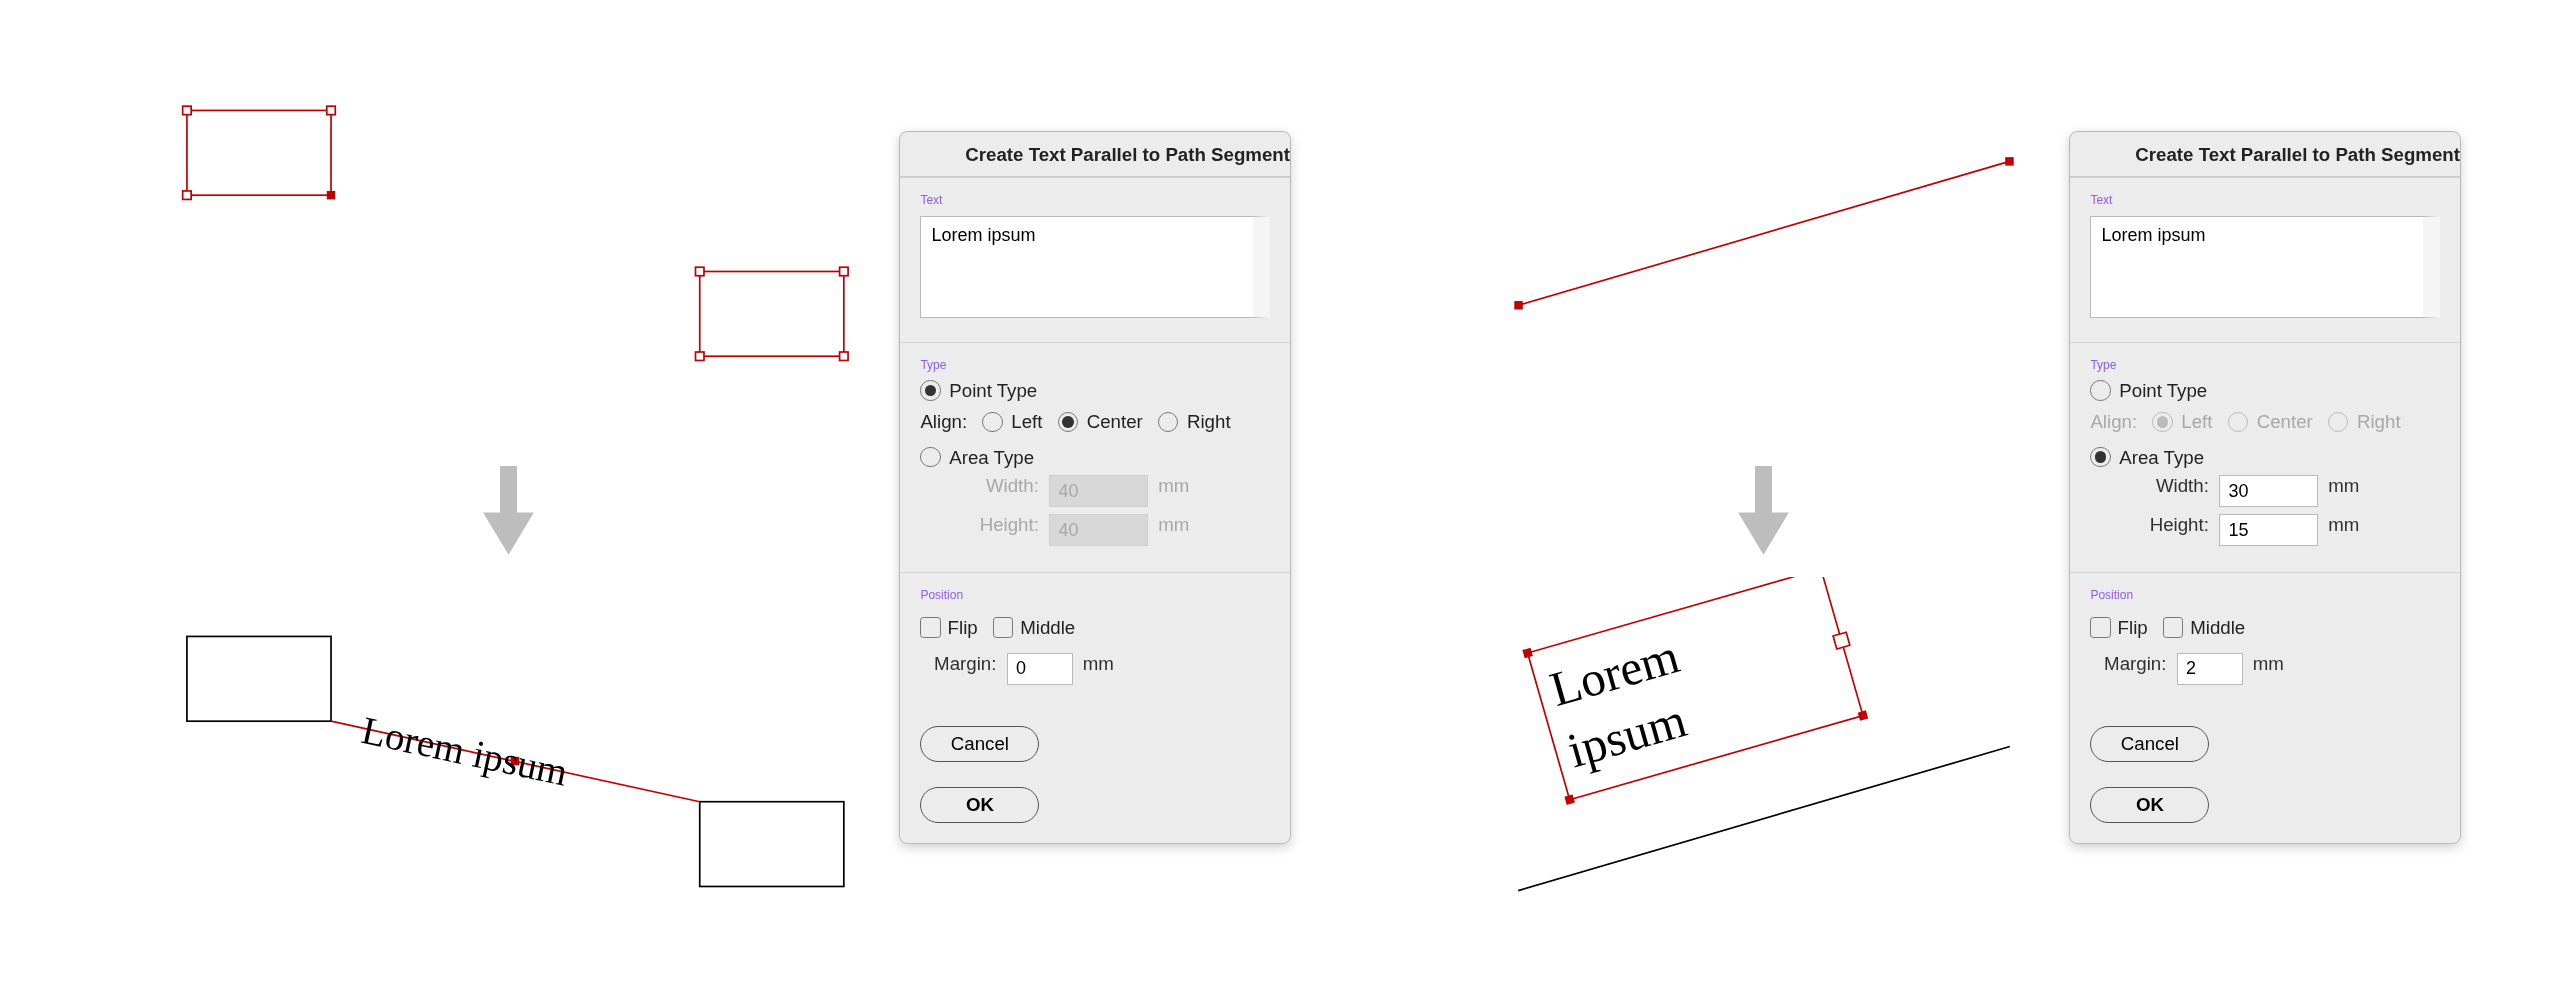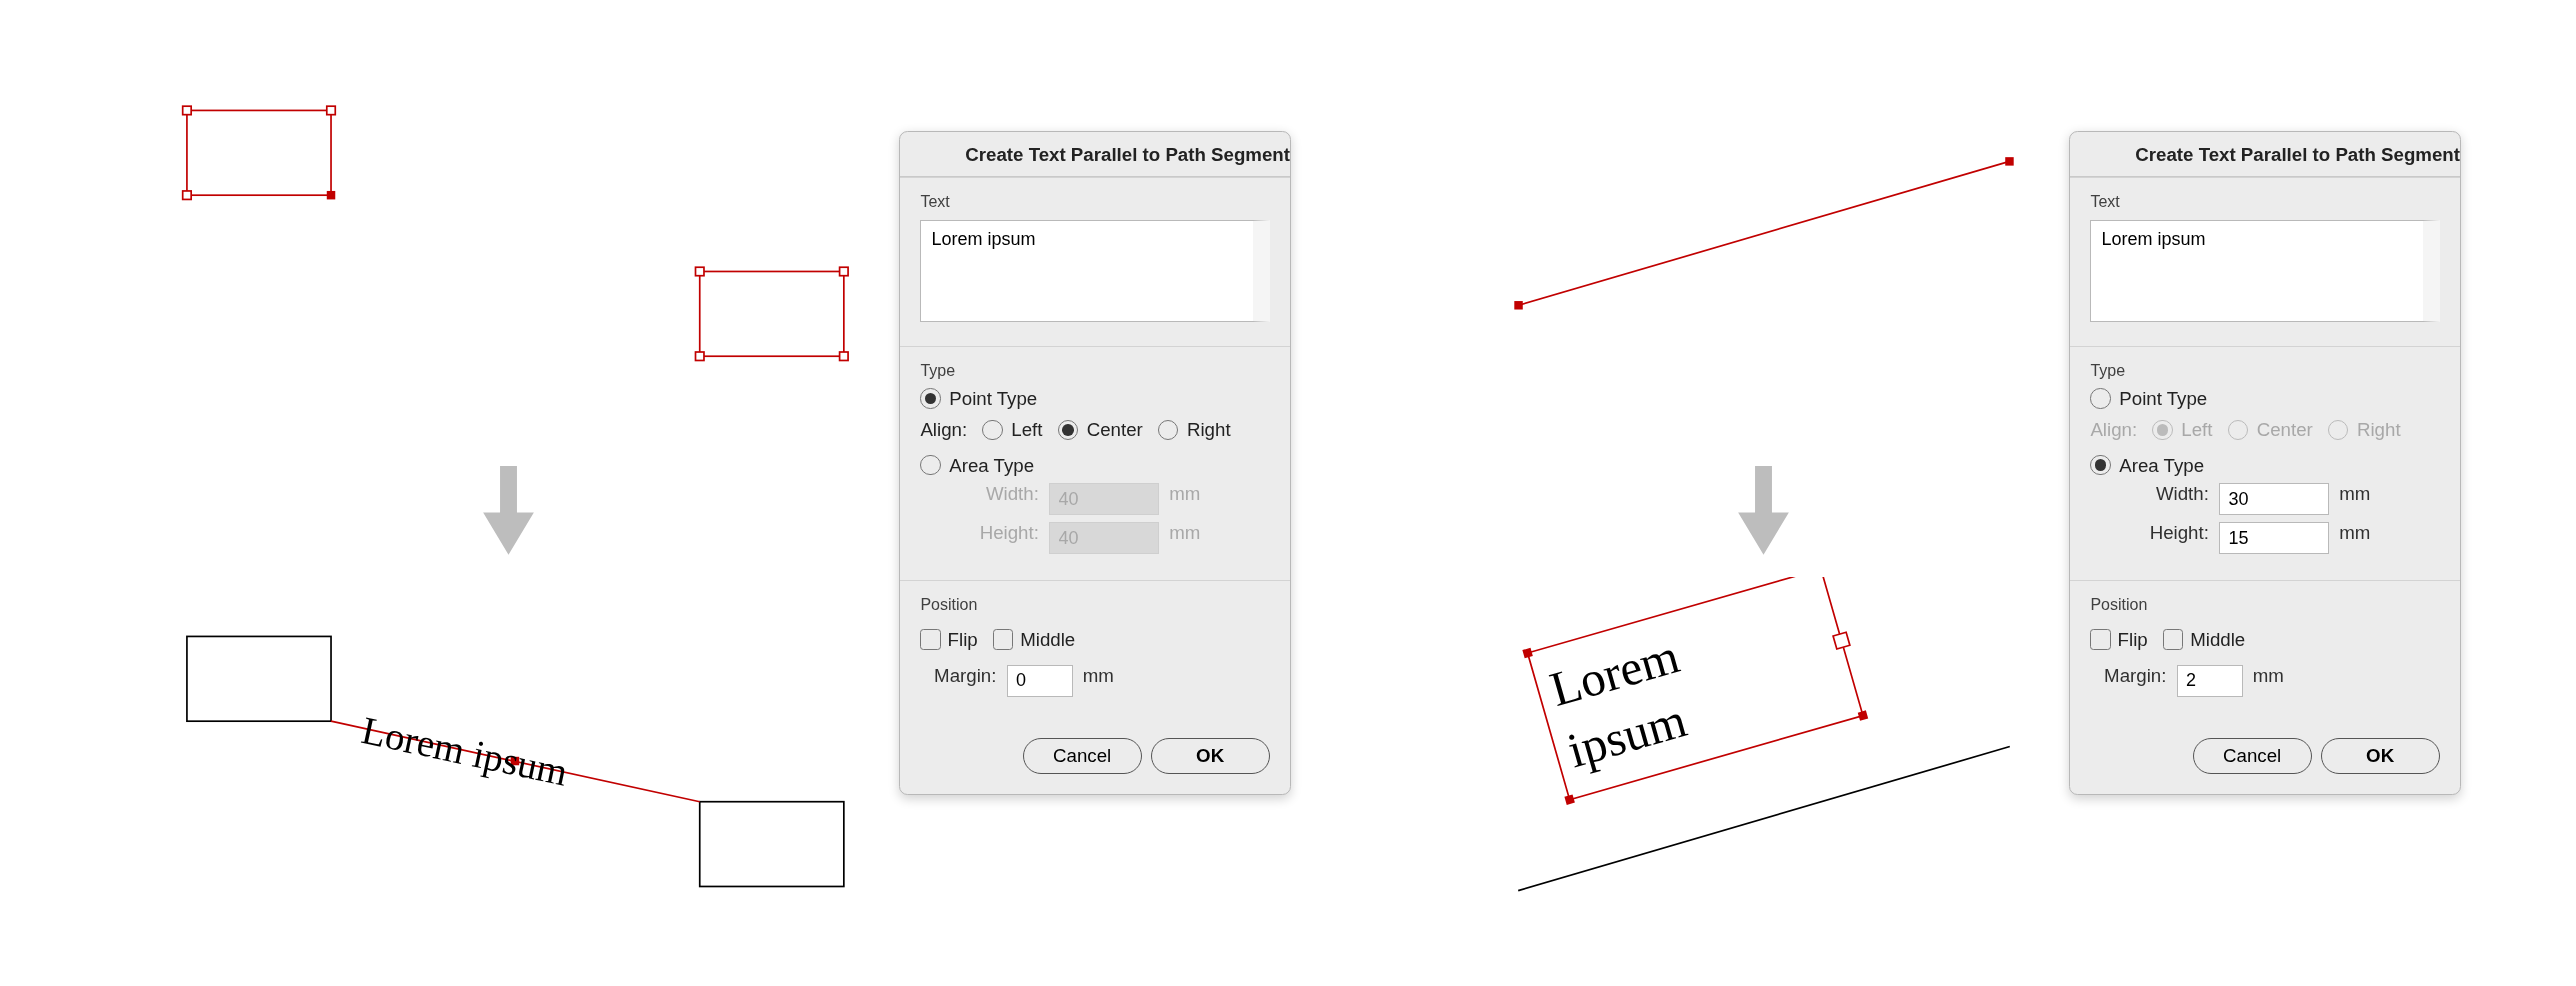--- a/index.html
+++ b/index.html
@@ -1,35 +1,35 @@
 <!DOCTYPE html>
 <html><head>
 <meta charset="utf-8">
 <style>
   html,body{margin:0;padding:0;width:2576px;height:987px;background:#fff;font-family:"Helvetica Neue",Helvetica,Arial,sans-serif;font-size:20.4px;color:#222;}
   svg{display:block;}
   .dialog{position:absolute;width:390px;background:#ececec;border:0.8px solid #b8b8b8;border-radius:8.5px;box-shadow:0 3.4px 10.2px rgba(0,0,0,.18);font-size:18.7px;}
   .dialog-title{text-align:right;font-weight:bold;padding:12px 0 10.2px;border-bottom:0.8px solid #c9c9c9;font-size:18.7px;}
   .section{border-top:0.8px solid #d3d3d3;padding:15.3px 20.4px 18.7px;}
   .section:first-of-type{border-top:none;}
-  .section-label{font-size:16px;margin-bottom:8.5px;color:#404040;}
+  .section-label{font-size:12px;margin-bottom:8.5px;color:#8b5cf6;}
   .text-input{width:100%;height:102px;box-sizing:border-box;background:#fff;border:0.8px solid #b9b9b9;border-right:17px solid #f5f5f5;padding:8.5px 10.2px;font-size:18px;resize:none;font-family:inherit;}
   .row{display:flex;margin:6.8px 0;}
   .radio{appearance:none;-webkit-appearance:none;width:20.4px;height:20.4px;border-radius:50%;border:1.7px solid #777;margin:0 8.5px 0 0;position:relative;flex-shrink:0;}
   .radio:checked::after{content:"";position:absolute;inset:3.4px;border-radius:50%;background:#333;}
   .radio:disabled{border-color:#bbb;}
   .radio:disabled:checked::after{background:#bbb;}
   .checkbox{appearance:none;-webkit-appearance:none;width:20.4px;height:20.4px;border:1.7px solid #777;border-radius:3.4px;margin:0 6.8px 0 0;flex-shrink:0;}
   .field-label{width:88px;text-align:right;margin-right:10.2px;color:#303030;}
-  .num-input{width:110px;height:32px;background:#fff;border:0.8px solid #b9b9b9;padding:0 8.5px;font-size:18px;box-sizing:border-box;}
+  .num-input{width:99px;height:32px;background:#fff;border:0.8px solid #b9b9b9;padding:0 8.5px;font-size:18px;box-sizing:border-box;}
   .num-input.small{width:66px;}
   .unit{margin-left:10.2px;color:#303030;}
   .disabled,.disabled *{color:#a8a8a8 !important;}
   .num-input:disabled{background:#d8d8d8;border-color:#cfcfcf;color:#bdbdbd;}
-  .buttons{display:flex;justify-content:flex-end;gap:9px;padding:15.3px 20.4px 20.4px;}
+  .buttons{display:flex;justify-content:flex-end;gap:25px;padding:15.3px 20.4px 20.4px;flex-direction:column;}
   .btn{width:119px;height:36px;border:1.3px solid #555;border-radius:18px;background:#ececec;font-size:18.7px;cursor:pointer;}
   .btn.primary{font-weight:bold;border-width:1.7px;}
   .indent{margin-left:30.5px;}
   .align-row{display:flex;align-items:flex-start;gap:15.3px;margin:8.5px 0 13.6px;}
   .align-opt{display:flex;align-items:center;}
   .handle{fill:#fff;stroke:#c10000;stroke-width:2;}
   .handle-solid{fill:#c10000;}
 </style>
 </head>
 <body>

